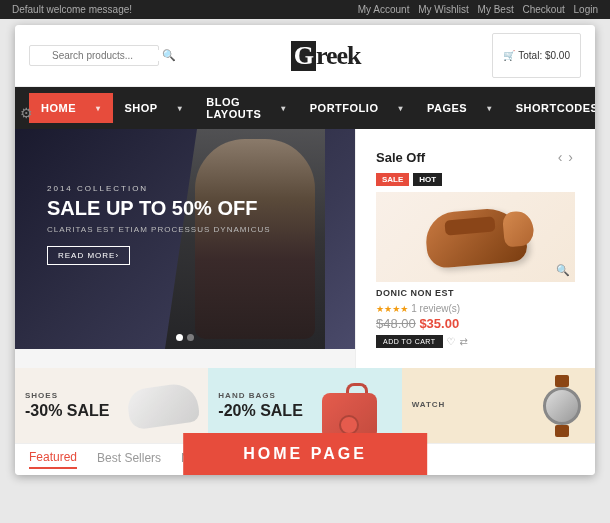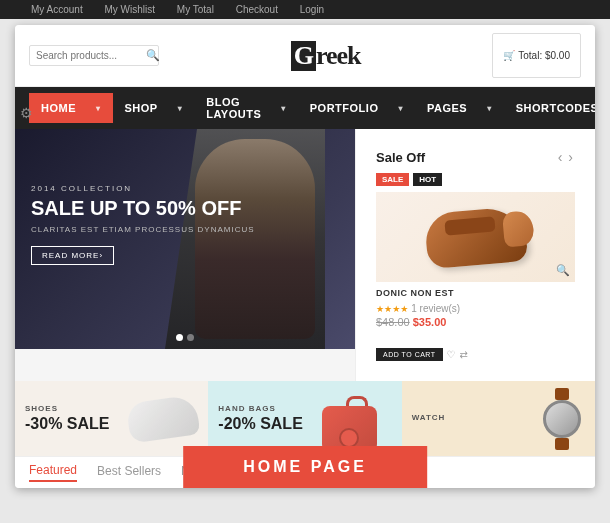--- a/index.html
+++ b/index.html
@@ -11,21 +11,21 @@
       color: #aaa;
       font-size: 10px;
       padding: 4px 12px;
       display: flex;
       justify-content: space-between;
       align-items: center;
     }
     .top-bar-links a {
       color: #aaa;
       text-decoration: none;
-      margin-left: 19px;
+      margin-left: 6px;
       font-size: 10px;
     }
 
     
     .main-wrapper {
       background: #f0f0f0;
       width: 580px;
       margin: 6px auto;
       border-radius: 4px;
       box-shadow: 0 2px 10px rgba(0,0,0,0.3);
@@ -39,21 +39,21 @@
       display: flex;
       align-items: center;
       justify-content: space-between;
       border-bottom: 1px solid #eee;
     }
     .search-bar {
       display: flex;
       align-items: center;
       border: 1px solid #ddd;
       border-radius: 2px;
-      padding: 3px 6px;
+      padding: 3px 22px;
       width: 130px;
     }
     .search-bar input {
       border: none;
       outline: none;
       font-size: 10px;
       width: 110px;
       color: #999;
     }
     .search-icon-btn {
@@ -158,21 +158,21 @@
       position: absolute;
       right: 40px;
       top: 10px;
       width: 120px;
       height: 200px;
       background: linear-gradient(180deg, #8a7a6a 0%, #5a4a3a 30%, #3a2a2a 60%, #2a2020 100%);
       border-radius: 50px 50px 10px 10px;
     }
     .hero-text {
       position: absolute;
-      left: 16px;
+      left: 32px;
       top: 55px;
       color: #fff;
     }
     .hero-sub {
       font-size: 8px;
       letter-spacing: 2px;
       text-transform: uppercase;
       color: #ccc;
       margin-bottom: 4px;
     }
@@ -318,23 +318,23 @@
       margin-bottom: 2px;
       display: flex;
       align-items: center;
       gap: 3px;
     }
     .product-review {
       font-size: 10px;
       color: #999;
     }
     .product-price {
-      font-size: 11px;
+      font-size: 13px;
       color: #999;
-      margin-bottom: 20px;
+      margin-bottom: 4px;
     }
     .product-price .old-price {
       text-decoration: line-through;
     }
     .product-price .new-price {
       color: #e74c3c;
       font-weight: bold;
     }
     .product-actions {
       display: flex;
@@ -496,24 +496,25 @@
     }
 
     .outer-wrapper {
       position: relative;
     }
   </style>
 </head>
 <body>
 
 <div class="top-bar">
+  <span>Default welcome message!</span>
   <div class="top-bar-links">
     <a href="#">My Account</a>
     <a href="#">My Wishlist</a>
-    <a href="#">My Total</a>
+    <a href="#">My Best</a>
     <a href="#">Checkout</a>
     <a href="#">Login</a>
   </div>
 </div>
 
 <div class="outer-wrapper">
   <span class="settings-gear">⚙</span>
 
   <div class="main-wrapper">
 

